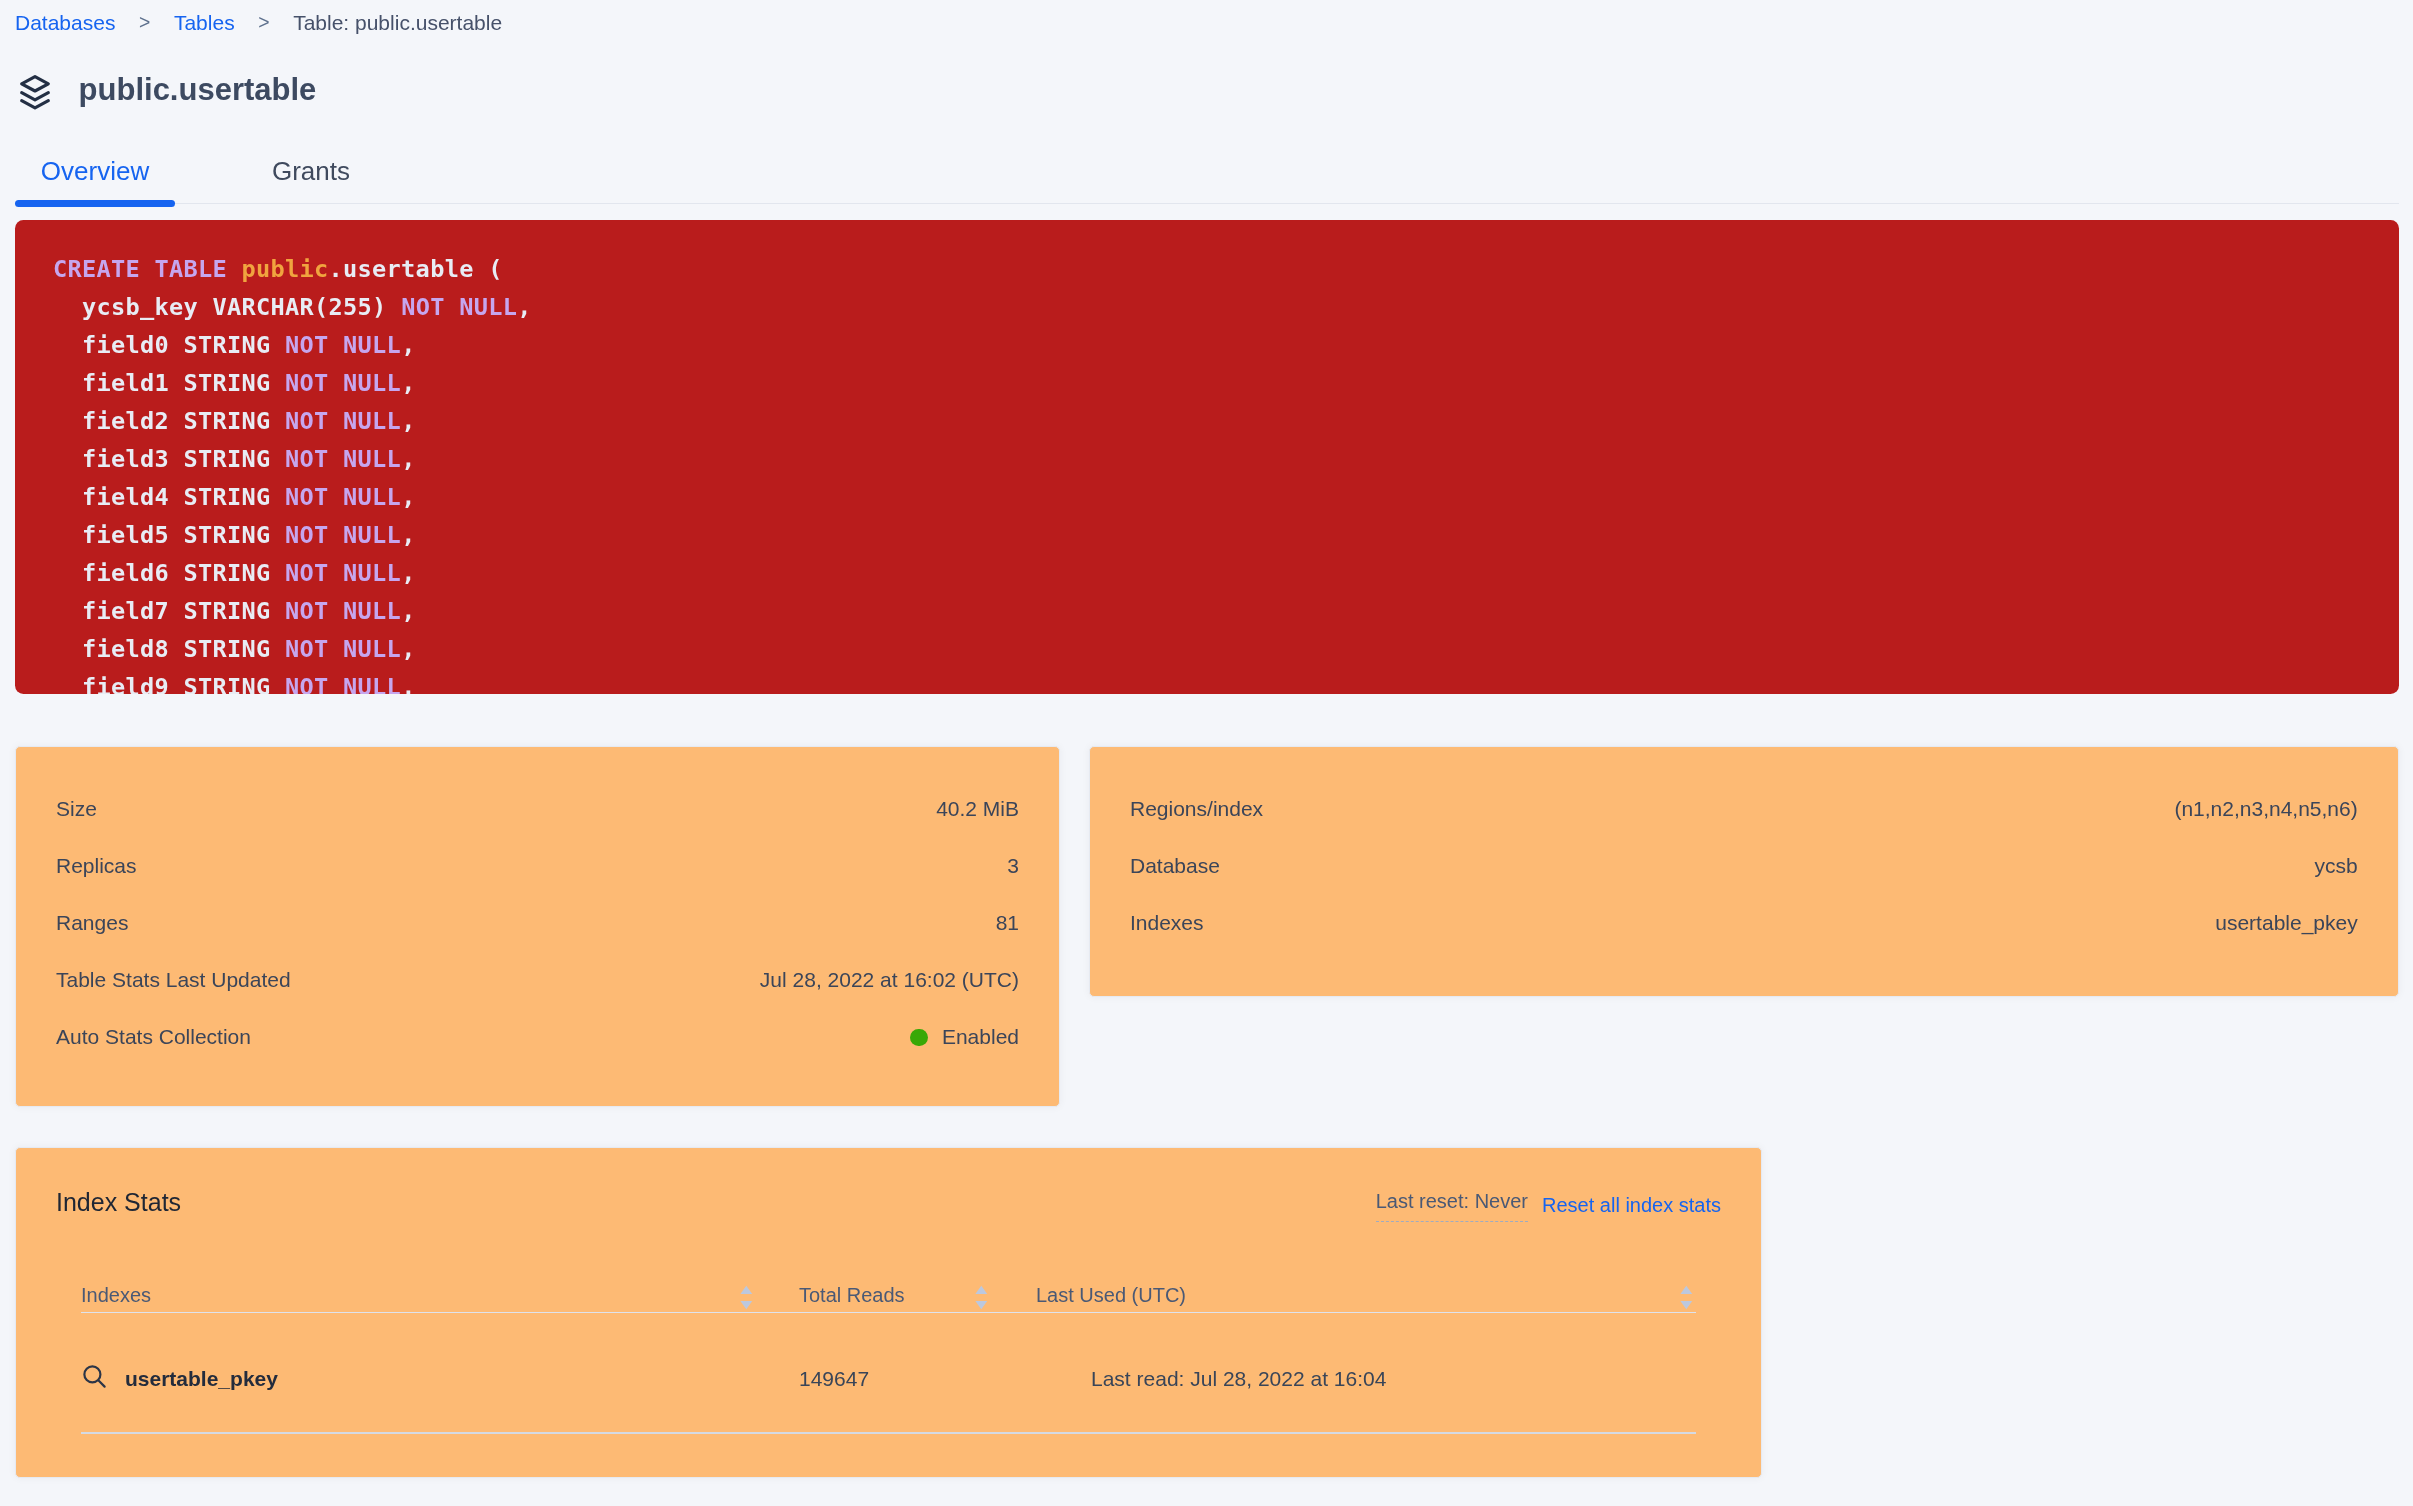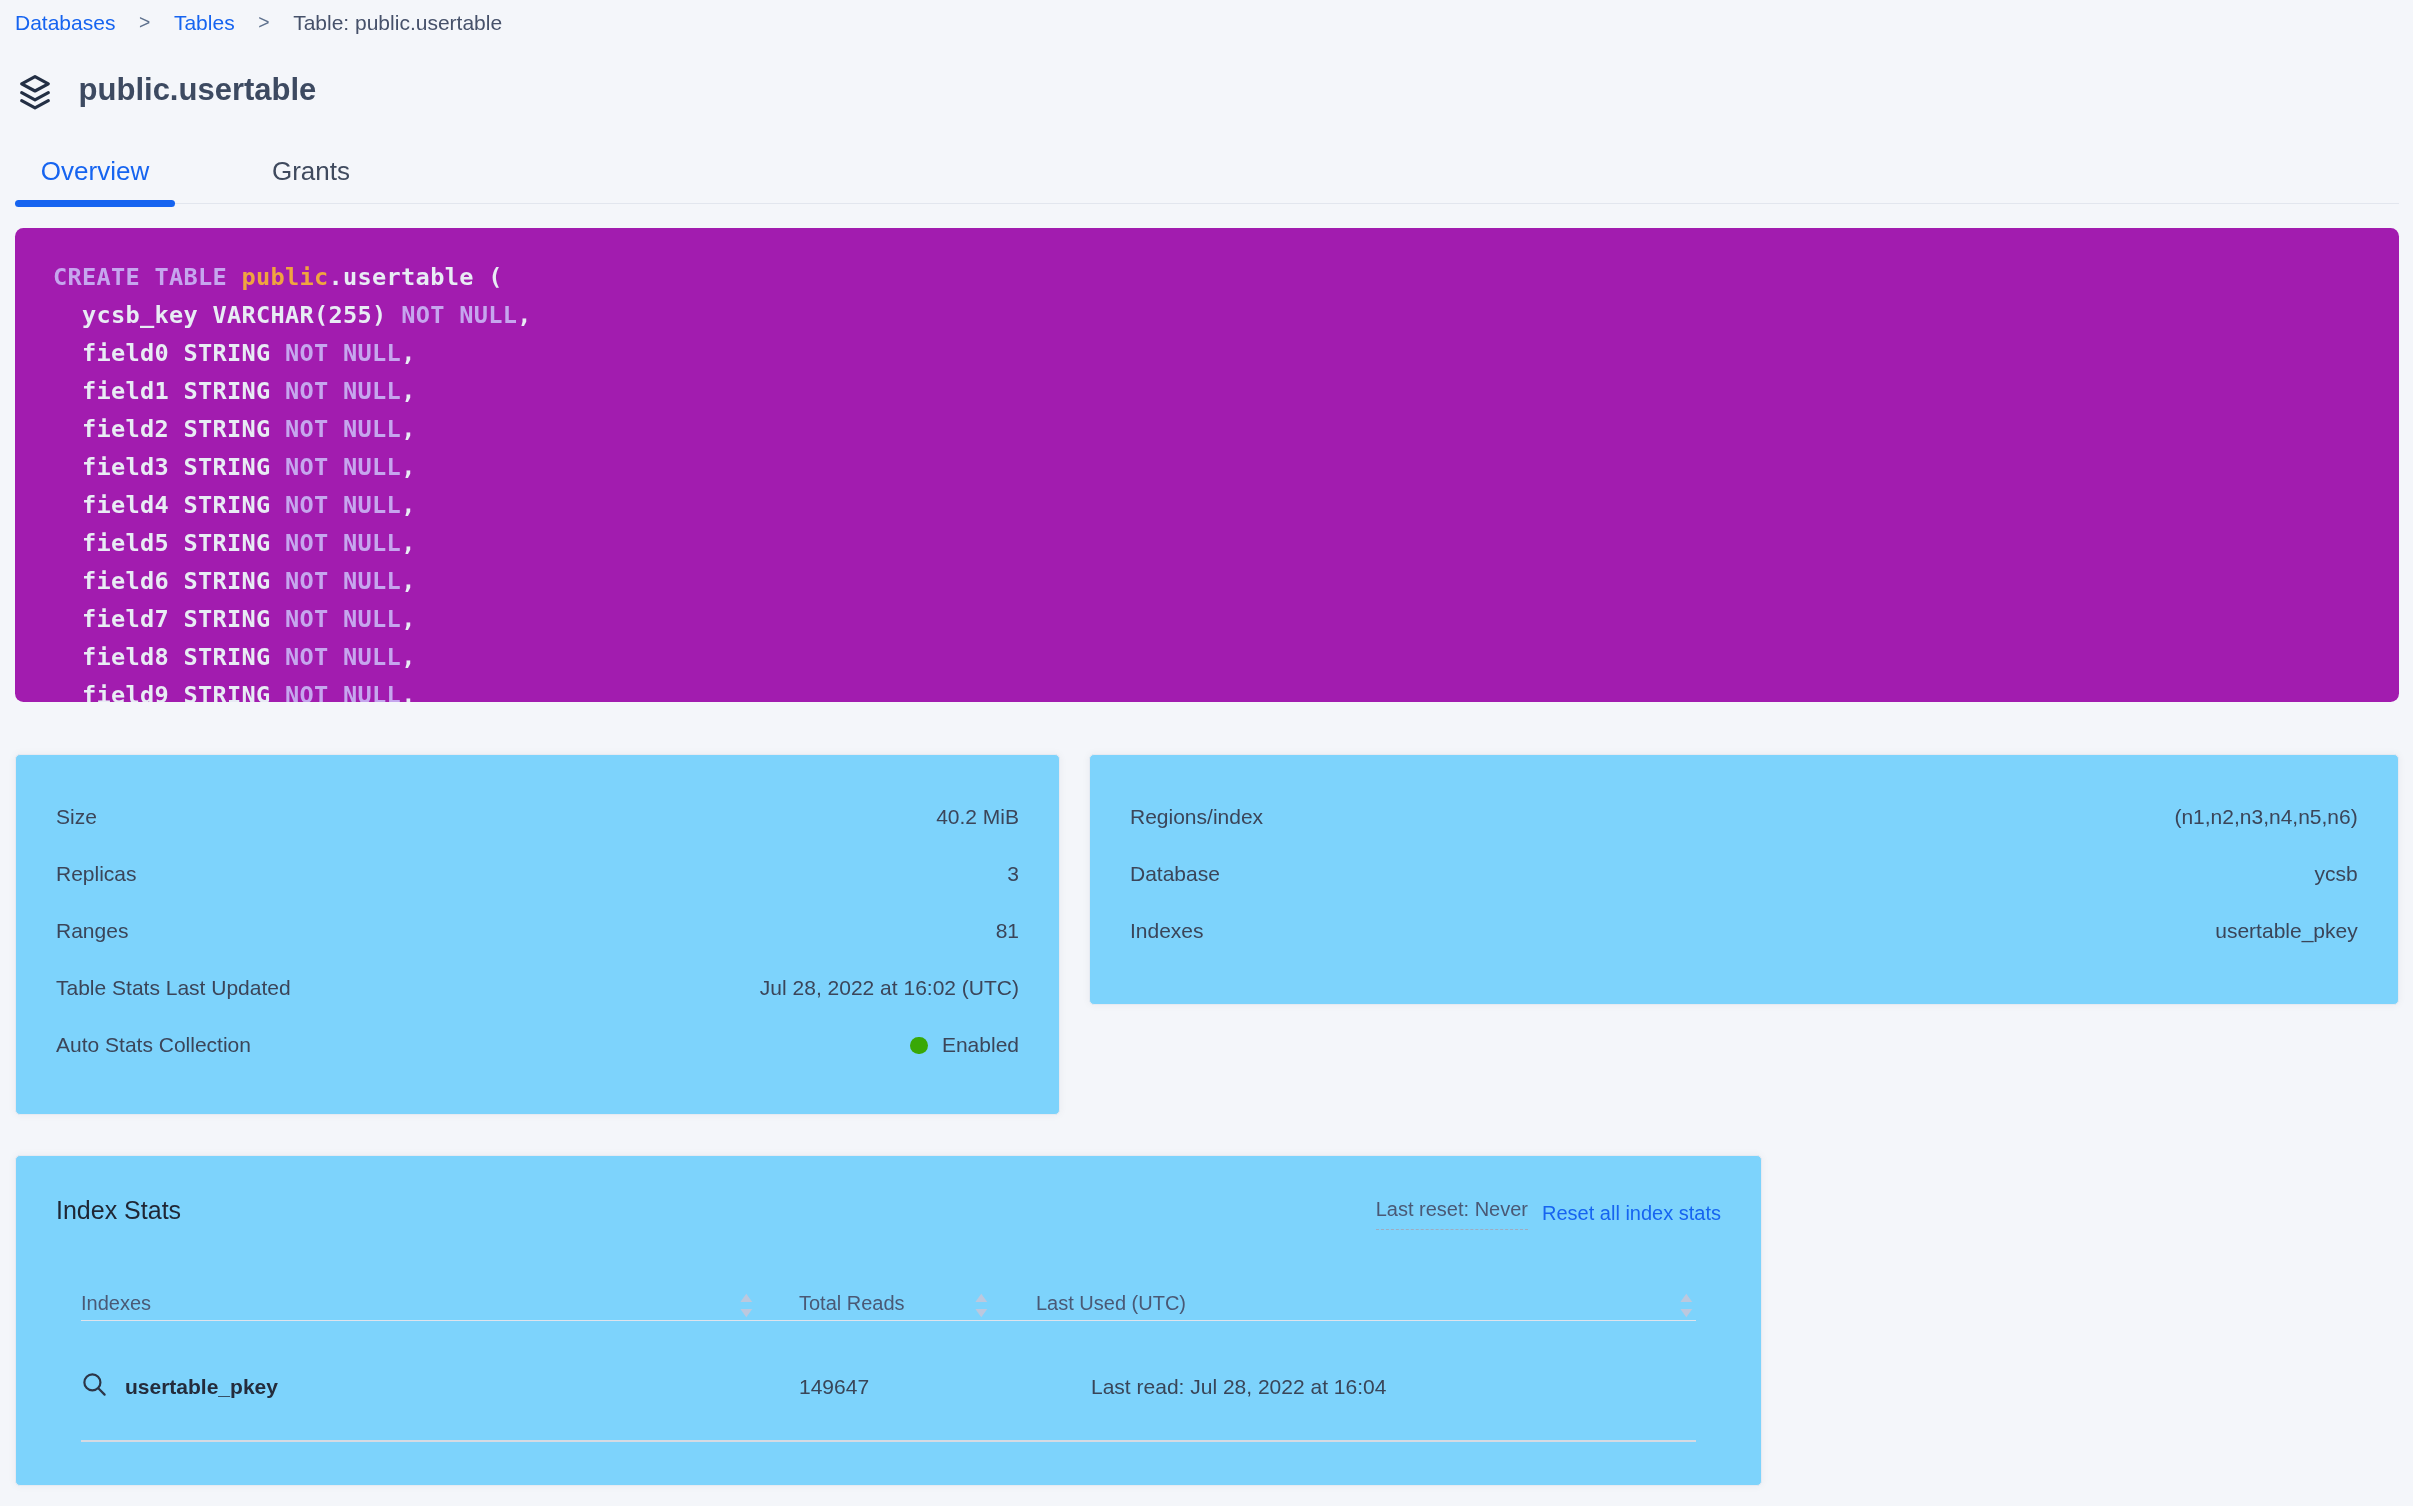--- a/index.html
+++ b/index.html
@@ -29,34 +29,34 @@
   .tabs { display:flex; margin-top:47px; border-bottom:1.7px solid #e2e6ee; }
   .tab { width:160px; text-align:center; font-size:26px; line-height:25px;
          padding-bottom:18.6px; color:#3f4a5e; position:relative; cursor:pointer; }
   .tab + .tab { margin-left:56px; }
   .tab.active { color:#1664f0; }
   .tab.active::after { content:""; position:absolute; left:0; bottom:-4.2px;
          width:100%; height:6.7px; border-radius:4.2px; background:#1664f0; }
 
   
   .codeblock {
-    margin-top:24px; height:474px; width:2384px;
-    background:#a21caf; border-radius:8.4px;
+    margin-top:16px; height:474px; width:2384px;
+    background:#b91c1c; border-radius:8.4px;
     padding:30px 34px 0 38px; overflow:hidden;
     font-family:"DejaVu Sans Mono", monospace;
     font-weight:bold; font-size:23.6px; line-height:38px;
     letter-spacing:0.3px; white-space:pre;
   }
   .tok-k { color:#c6a6ee; }
   .tok-o { color:#f0a43f; }
   .tok-p { color:#e8ecf4; }
 
   
   .cards { display:flex; gap:29px; margin-top:52px; align-items:flex-start; }
-  .card { background:#7dd3fc; border:0.8px solid #e6eaf1; border-radius:5px;
+  .card { background:#fdba74; border:0.8px solid #e6eaf1; border-radius:5px;
           box-shadow:0 0 8.4px rgba(33,43,67,0.05); }
   .card-left  { width:1045px; height:361px; padding-top:34px; }
   .card-right { flex:1; height:251px; padding-top:34px; }
   .stat-row { height:57px; display:flex; justify-content:space-between;
               align-items:center; padding:0 40px; font-size:21px; }
   .stat-label { color:#3b4559; }
   .stat-value { color:#3b4559; display:flex; align-items:center; }
   .status-dot { width:17.7px; height:17.7px; border-radius:50%; background:#39a806;
                 display:inline-block; margin-right:14.3px; }
 

